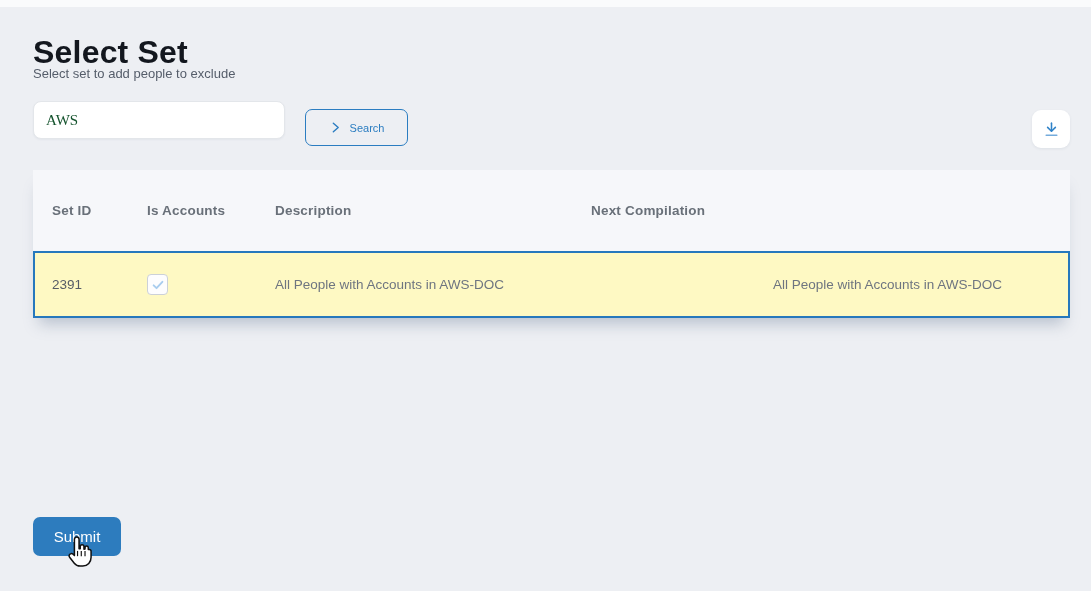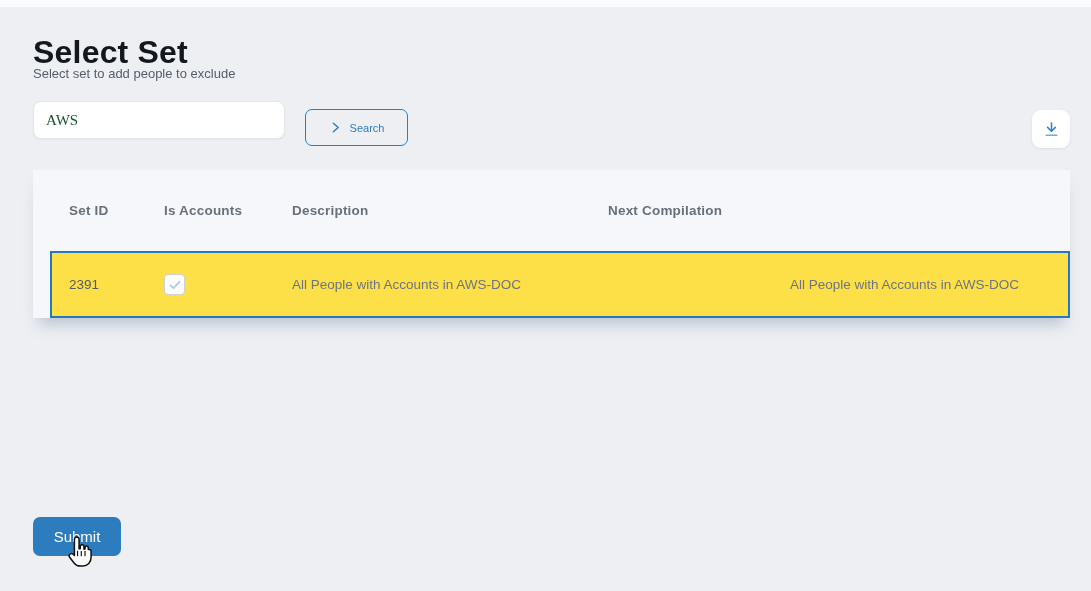--- a/index.html
+++ b/index.html
@@ -51,37 +51,36 @@
     background: #ffffff; border: none; border-radius: 9px;
     display: flex; align-items: center; justify-content: center;
     cursor: pointer;
     box-shadow: 0 1px 3px rgba(40,60,90,0.08);
   }
   .table-card {
     position: absolute; left: 33px; top: 170px;
     width: 1037px;
     background: #f6f7fa;
     box-shadow: 0 12px 14px -6px rgba(125,140,165,0.45);
-    padding-left: 17px;
   }
   .table-header {
     display: grid;
     grid-template-columns: 95px 128px 316px 182px 1fr;
     height: 81px; align-items: center;
   }
   .table-header .th {
     padding-left: 19px;
     font-size: 13.5px; font-weight: 700; color: #697079;
     letter-spacing: 0.2px;
   }
   .table-row {
     display: grid;
     grid-template-columns: 95px 128px 316px 182px 1fr;
     height: 67px; align-items: center;
-    background: #fde047;
+    background: #fef9c3;
     border: 2px solid #2678bd;
     cursor: pointer;
   }
   .table-row .td {
     padding-left: 17px;
     font-size: 13.5px; color: #6e7580;
   }
   .td.set-id { color: #565c66; }
   .checkbox {
     width: 21px; height: 21px;

